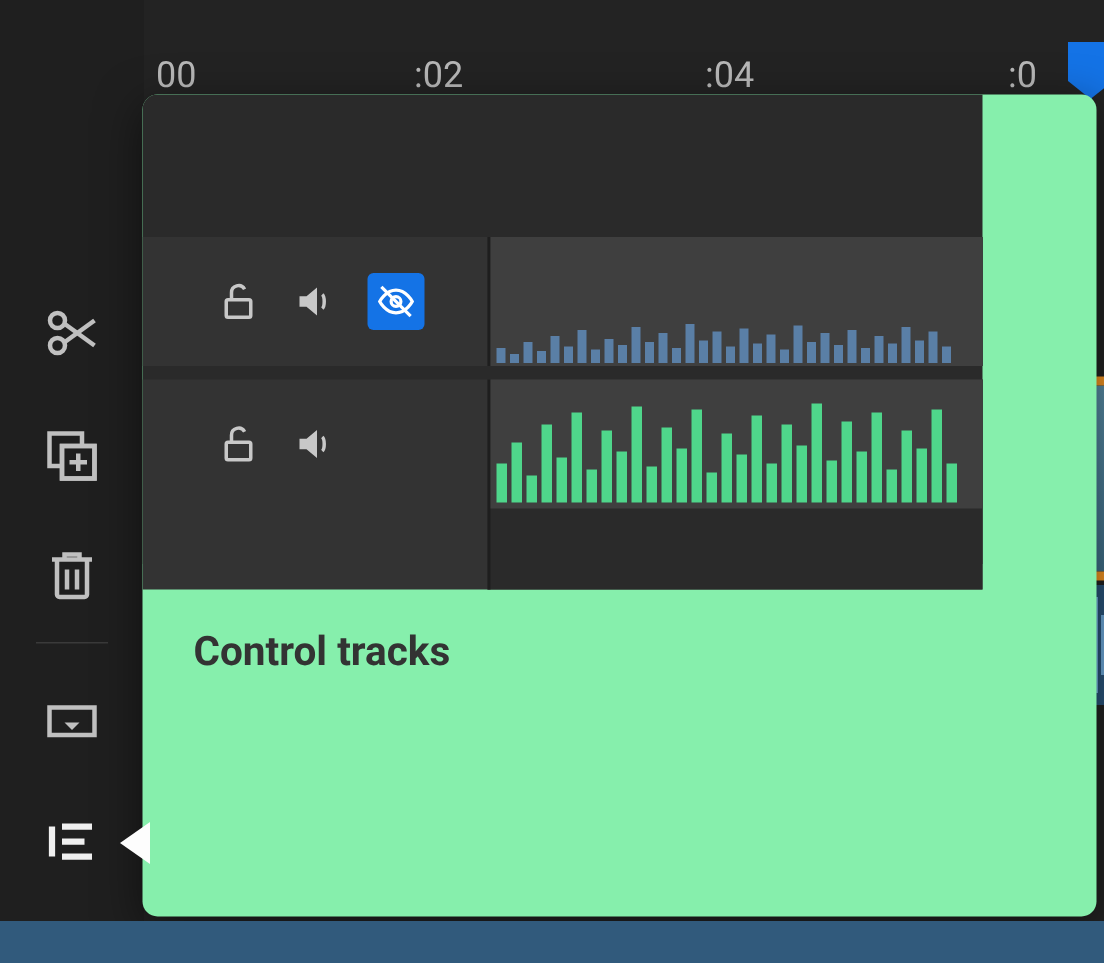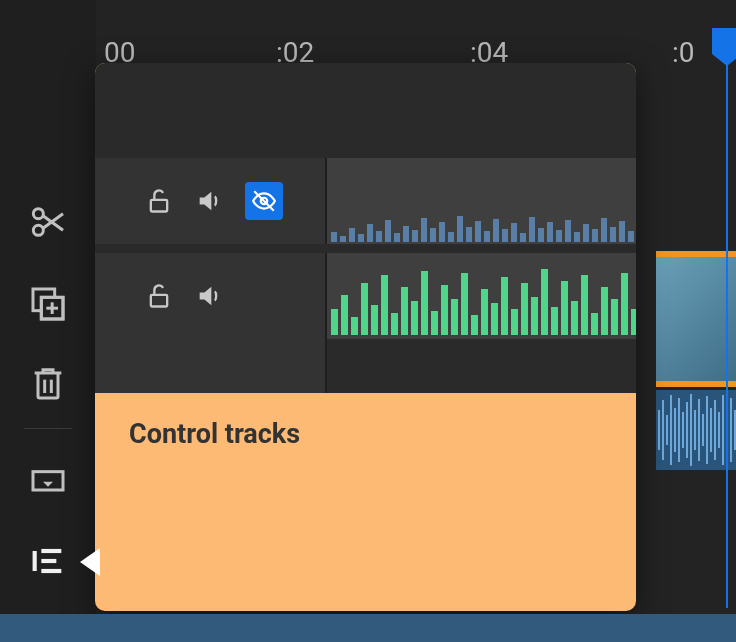--- a/index.html
+++ b/index.html
@@ -51,21 +51,21 @@
     height: 614px;
     background: #232323;
   }
   .ruler {
     position: absolute;
     top: 20px;
     left: 0;
     right: 0;
     height: 50px;
     color: #b8b8b8;
-    font-size: 28px;
+    font-size: 24px;
   }
   .tick {
     position: absolute;
     top: 16px;
   }
 
   
   .playhead {
     position: absolute;
     left: 616px;
@@ -120,23 +120,23 @@
     align-items: center;
   }
   .audio-clip .wf { width:100%; height:100%; }
   .audio-clip .wf rect { fill:#6ea8d8; }
 
   
   .card {
     position: absolute;
     left: 95px;
     top: 63px;
-    width: 541px;
+    width: 636px;
     height: 548px;
-    background: #fdba74;
+    background: #86efac;
     border-radius: 10px;
     box-shadow: 0 8px 30px rgba(0,0,0,.5);
     overflow: hidden;
   }
   .card-pointer {
     position: absolute;
     left: 80px;
     top: 548px;
     width: 0;
     height: 0;

